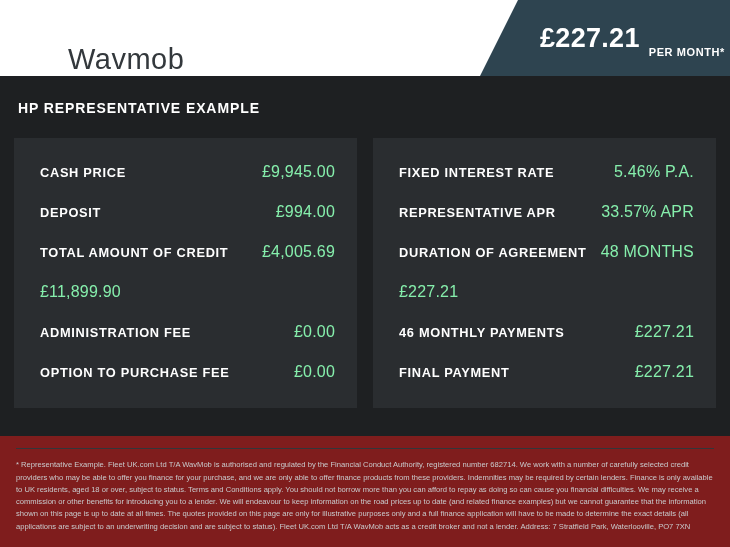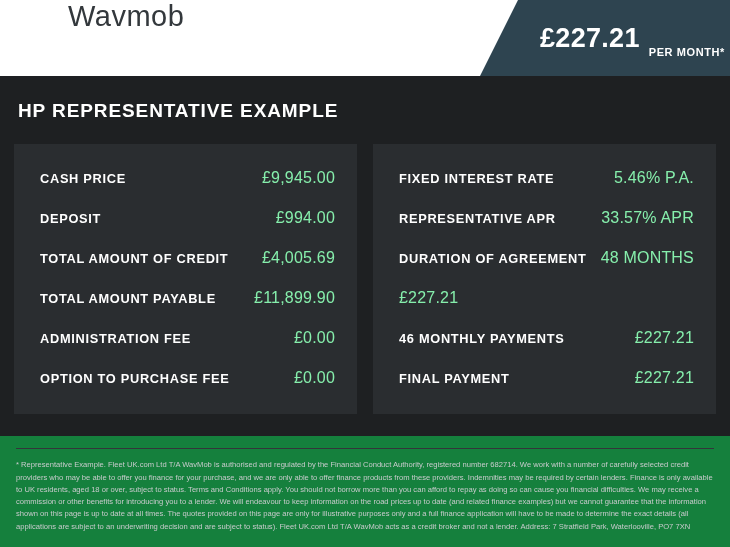--- a/index.html
+++ b/index.html
@@ -21,21 +21,21 @@
   .header {
     position: relative;
     display: flex;
     height: 76px;
     background: #ffffff;
     align-items: stretch;
   }
   .brand {
     flex: 1 1 auto;
     display: flex;
-    align-items: flex-start;
+    align-items: flex-end;
     padding-left: 68px;
   }
   .brand-name {
     font-size: 29px;
     color: #33383c;
     letter-spacing: 0.5px;
     font-weight: 400;
   }
   .price-block {
     position: relative;
@@ -69,21 +69,21 @@
     font-weight: 700;
     letter-spacing: 0.6px;
     margin-left: 9px;
     position: relative;
     top: 14px;
   }
 
   
   .section-title {
     padding: 24px 0 0 18px;
-    font-size: 19px;
+    font-size: 14px;
     color: #ffffff;
     font-weight: 700;
     letter-spacing: 0.9px;
   }
 
   
   .panels {
     display: flex;
     gap: 16px;
     padding: 22px 14px 0 14px;
@@ -113,21 +113,21 @@
     white-space: nowrap;
   }
 
   
   .footer {
     position: absolute;
     left: 0;
     right: 0;
     bottom: 0;
     padding: 12px 16px 14px 16px;
-    background: #15803d;
+    background: #7f1d1d;
   }
   .footer-text {
     font-size: 7.6px;
     line-height: 1.62;
     color: #c9cbcd;
     text-align: left;
   }
   .rule {
     height: 1px;
     background: #33363a;
@@ -160,21 +160,20 @@
       </div>
       <div class="row">
         <span class="row-label">DEPOSIT</span>
         <span class="row-value">£994.00</span>
       </div>
       <div class="row">
         <span class="row-label">TOTAL AMOUNT OF CREDIT</span>
         <span class="row-value">£4,005.69</span>
       </div>
       <div class="row">
-        <span class="row-label">TOTAL AMOUNT PAYABLE</span>
         <span class="row-value">£11,899.90</span>
       </div>
       <div class="row">
         <span class="row-label">ADMINISTRATION FEE</span>
         <span class="row-value">£0.00</span>
       </div>
       <div class="row">
         <span class="row-label">OPTION TO PURCHASE FEE</span>
         <span class="row-value">£0.00</span>
       </div>

